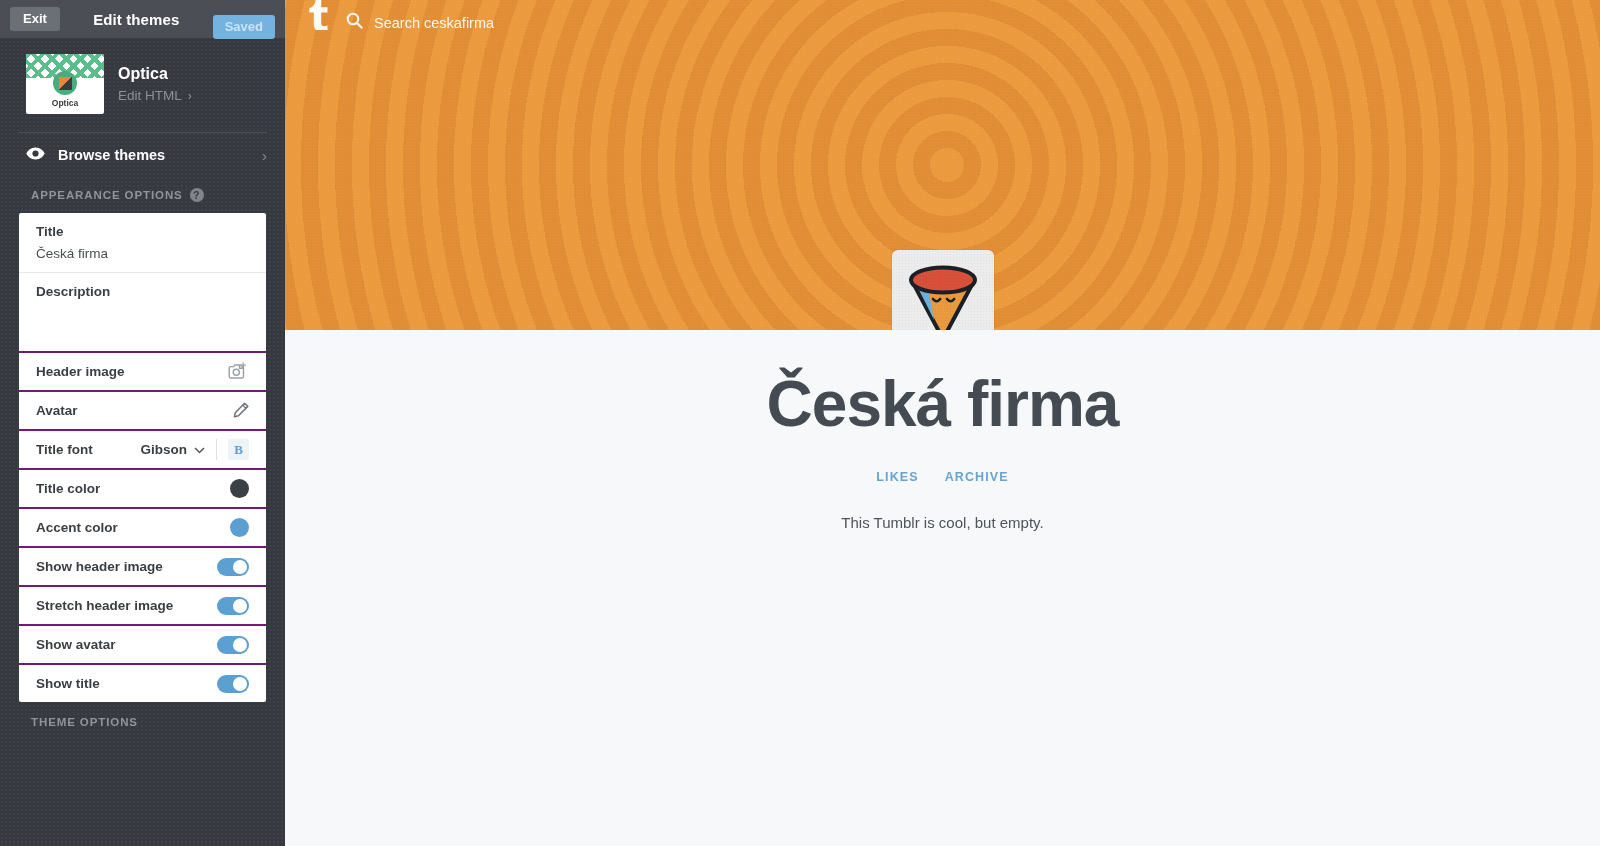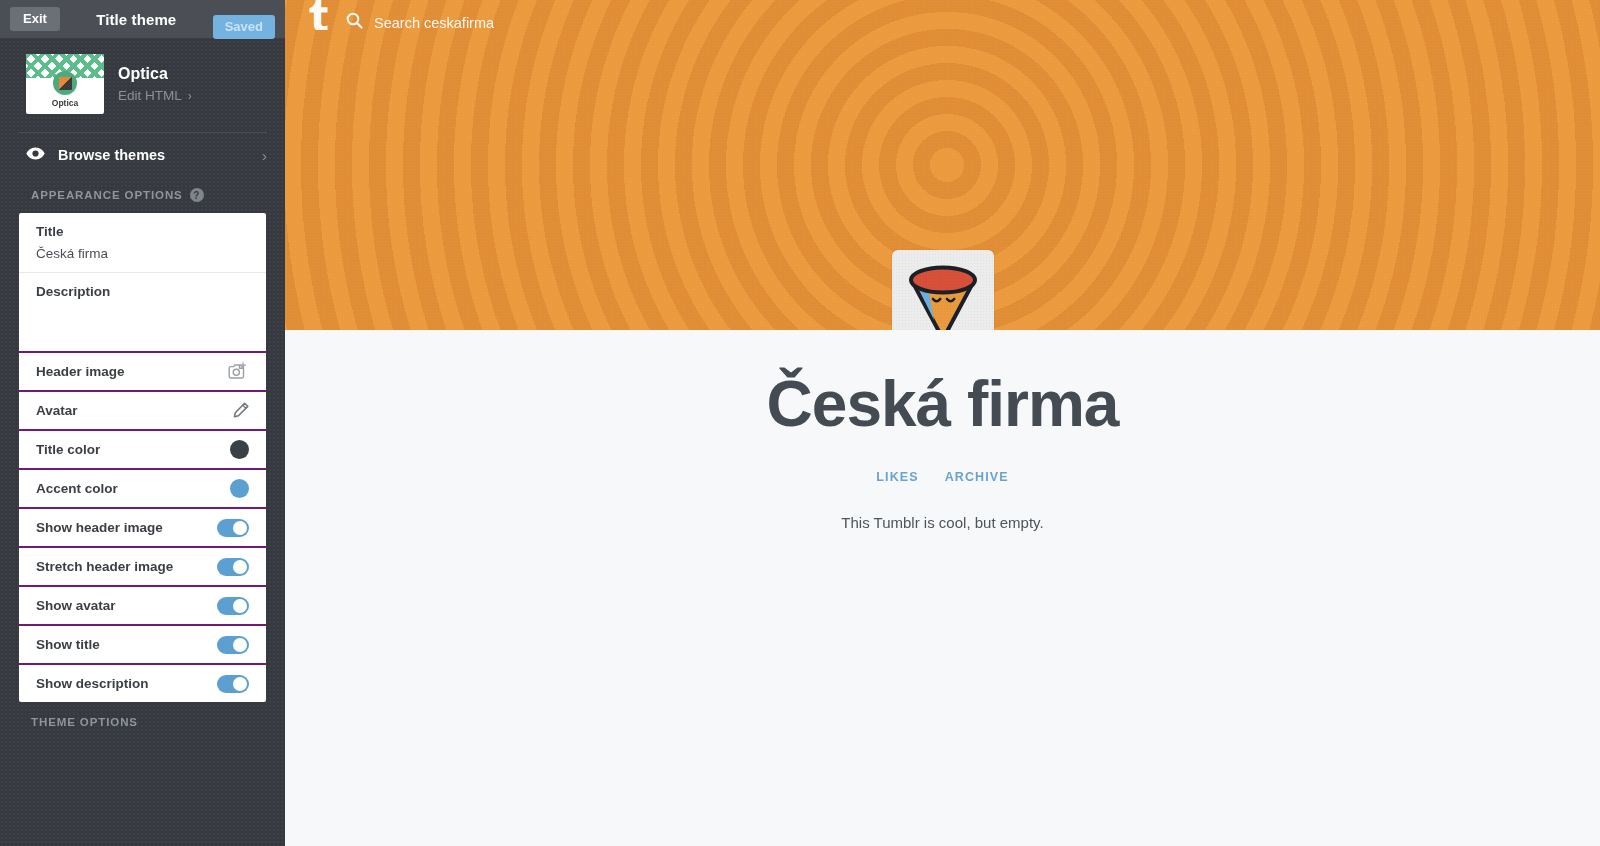--- a/index.html
+++ b/index.html
@@ -445,21 +445,21 @@
 <body>
 
 <div id="app">
 
   <div class="left-edge-strip"></div>
 
   <aside class="sidebar">
 
     <div class="sidebar-topbar">
       <button class="btn-exit">Exit</button>
-      <div class="topbar-title">Title theme</div>
+      <div class="topbar-title">Edit themes</div>
       <button class="btn-saved">Saved</button>
     </div>
 
     <div class="theme-card">
       <div class="theme-thumb">
         <div class="thumb-chevrons"></div>
         <div class="thumb-avatar">
           <div class="thumb-cube"></div>
         </div>
         <div class="thumb-label">Optica</div>
@@ -522,20 +522,35 @@
           <span class="icon-btn">
             <svg width="18" height="18" viewBox="0 0 18 18">
               <path d="M13.6 1.2l3.2 3.2-9.4 9.4-4 0.9 0.9-4z" fill="none" stroke="#6e747a" stroke-width="1.5" stroke-linejoin="round"></path>
               <path d="M11.7 3.1l3.2 3.2" stroke="#6e747a" stroke-width="1.3"></path>
             </svg>
           </span>
         </span>
       </div>
 
 
+      <div class="opt-row">
+        <span class="opt-label">Title font</span>
+        <span class="opt-right">
+          <span class="font-select">
+            <span>Gibson</span>
+            <span>
+              <svg width="11" height="7" viewBox="0 0 11 7">
+                  <path d="M1 1l4.5 4.5L10 1" fill="none" stroke="#53585e" stroke-width="1.5"></path>
+                </svg>
+            </span>
+          </span>
+          <span class="font-sep"></span>
+          <span class="bold-btn">B</span>
+        </span>
+      </div>
 
 
       <div class="opt-row">
         <span class="opt-label">Title color</span>
         <span class="opt-right">
           <span class="swatch" id="sw-title" style="background: rgb(59, 64, 70);"></span>
         </span>
       </div>
 
       <div class="opt-row">
@@ -574,28 +589,20 @@
 
       <div class="opt-row">
         <span class="opt-label">Show title</span>
         <span class="opt-right">
           <span class="toggle on">
               <span class="knob"></span>
             </span>
         </span>
       </div>
 
-      <div class="opt-row">
-        <span class="opt-label">Show description</span>
-        <span class="opt-right">
-          <span class="toggle on">
-              <span class="knob"></span>
-            </span>
-        </span>
-      </div>
 
     </div>
 
     <div class="section-head bottom">
       <span>THEME OPTIONS</span>
     </div>
 
   </aside>
 
   <main class="main">

